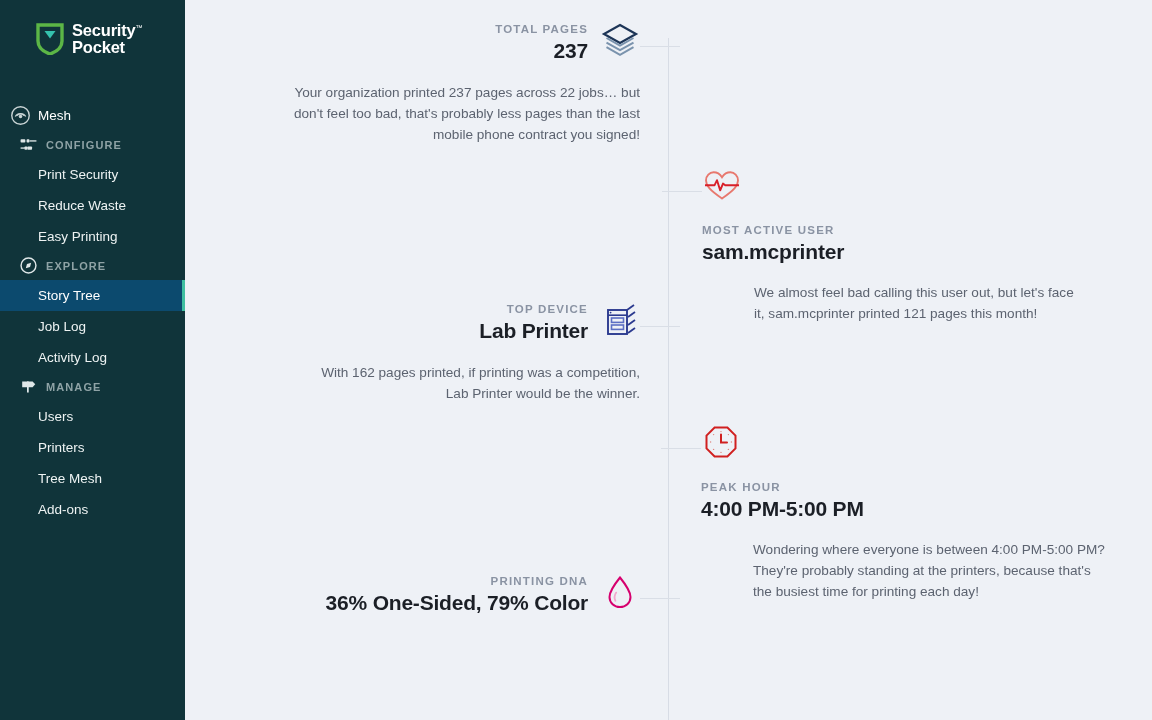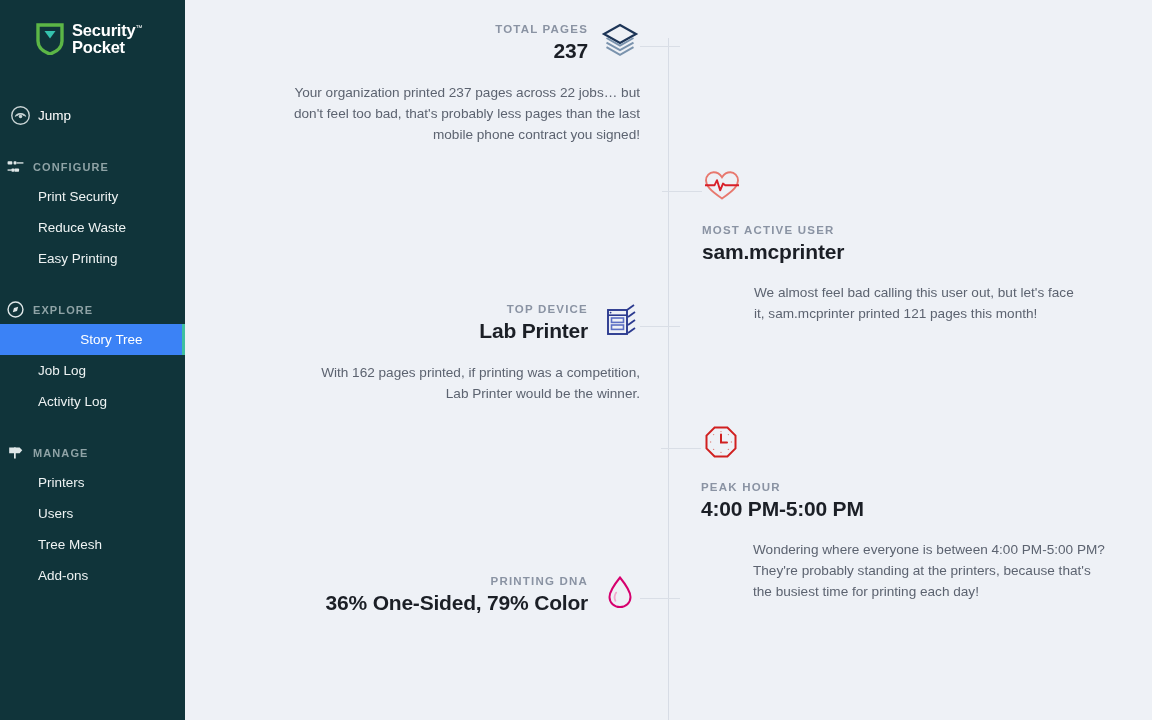--- a/index.html
+++ b/index.html
@@ -46,39 +46,37 @@
   .nav-icon {
     width: 24px; height: 24px; flex: 0 0 24px;
     display: flex; align-items: center; justify-content: center;
     margin-right: 6px;
   }
   .nav-top-label {
     font-size: 13.5px; color: #ffffff; font-weight: normal;
   }
   .group-head {
     display: flex; align-items: center;
-    height: 28px; padding-left: 3px;
-    margin-top: 22px;
+    height: 28px; padding-left: 16px;
   }
   .group-label {
     font-size: 11px; letter-spacing: 1.1px; font-weight: bold;
     color: #8fa3a6; text-transform: uppercase;
   }
   .sub-item {
     display: block;
     height: 31px; line-height: 31px;
     padding-left: 38px;
     font-size: 13.5px; color: #eef3f3;
     position: relative;
     cursor: pointer;
   }
   .sub-item.active {
-    background: #3b82f6;
+    background: #0c4a6e;
     color: #ffffff;
-    text-align: center;
   }
   .sub-item.active::after {
     content: ""; position: absolute;
     right: 0; top: 0; bottom: 0; width: 3px;
     background: #3fbfa0;
   }
 
   
   .main {
     flex: 1 1 auto; position: relative;
@@ -157,21 +155,21 @@
 
       <div class="nav-row">
         <span class="nav-icon">
           <svg viewBox="0 0 24 24" width="21" height="21">
             <circle cx="12" cy="12" r="10" fill="none" stroke="#c9d4d5" stroke-width="1.6"></circle>
             <circle cx="12" cy="13" r="2" fill="#c9d4d5"></circle>
             <path d="M8.2 12.2 a4.6 4.6 0 0 1 7.6 0" fill="none" stroke="#c9d4d5" stroke-width="1.5"></path>
             <path d="M6 13.2 a7 7 0 0 1 12 0" fill="none" stroke="#c9d4d5" stroke-width="1.3"></path>
           </svg>
         </span>
-        <span class="nav-top-label">Jump</span>
+        <span class="nav-top-label">Mesh</span>
       </div>
 
       <div class="group-head">
         <span class="nav-icon">
           <svg viewBox="0 0 24 24" width="19" height="19">
             <rect x="2" y="5.4" width="6" height="4.2" rx="1" fill="#dfe7e8"></rect>
             <rect x="9.6" y="5.4" width="3.6" height="4.2" rx="1" fill="#dfe7e8"></rect>
             <line x1="13.4" y1="7.5" x2="22" y2="7.5" stroke="#dfe7e8" stroke-width="1.7"></line>
             <rect x="10.5" y="14.4" width="6" height="4.2" rx="1" fill="#dfe7e8"></rect>
             <rect x="6.9" y="14.4" width="3.6" height="4.2" rx="1" fill="#dfe7e8"></rect>
@@ -199,22 +197,22 @@
 
       <div class="group-head">
         <span class="nav-icon">
           <svg viewBox="0 0 24 24" width="19" height="19">
             <path d="M4 5.6 H17.2 L20.5 9.3 L17.2 13 H4 Z" fill="#dfe7e8"></path>
             <rect x="10.1" y="5.6" width="2.2" height="14" fill="#dfe7e8"></rect>
           </svg>
         </span>
         <span class="group-label">MANAGE</span>
       </div>
+      <div class="sub-item">Users</div>
       <div class="sub-item">Printers</div>
-      <div class="sub-item">Users</div>
       <div class="sub-item">Tree Mesh</div>
       <div class="sub-item">Add-ons</div>
 
     </div>
   </div>
 
   <div class="main">
 
     <div class="spine"></div>
 

